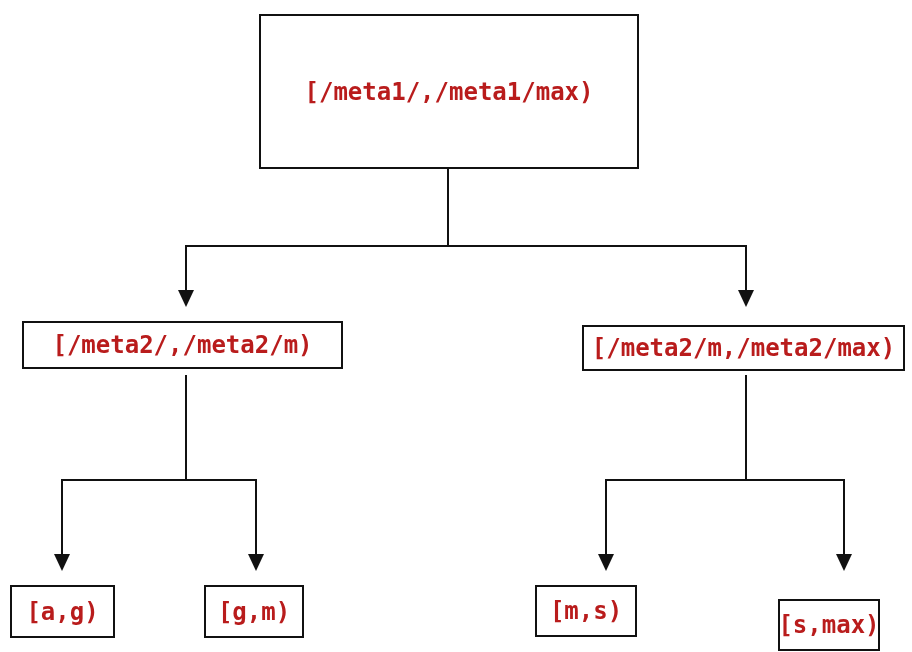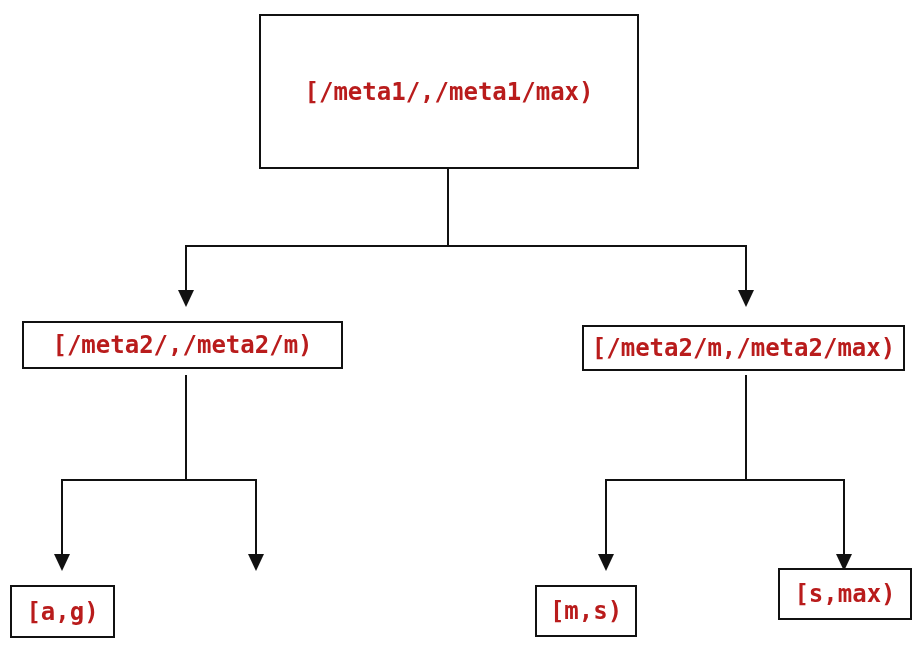--- a/index.html
+++ b/index.html
@@ -32,21 +32,21 @@
     font-size: 24px;
     color: #b91c1c;
     white-space: nowrap;
   }
   .n-root  { left: 259px; top: 14px;  width: 380px; height: 155px; }
   .n-left  { left: 22px;  top: 321px; width: 321px; height: 48px;  }
   .n-right { left: 582px; top: 325px; width: 323px; height: 46px;  }
   .n-ag    { left: 10px;  top: 585px; width: 105px; height: 53px;  }
   .n-gm    { left: 204px; top: 585px; width: 100px; height: 53px;  }
   .n-ms    { left: 535px; top: 585px; width: 102px; height: 52px;  }
-  .n-smax  { left: 778px; top: 568px; width: 134px; height: 52px;  }
+  .n-smax  { left: 778px; top: 599px; width: 102px; height: 52px;  }
 </style>
 </head>
 <body>
 
 <div class="canvas">
 
   <svg class="edges" width="912" height="652" viewBox="0 0 912 652">
     <g stroke="#111111" stroke-width="2" fill="none">
       <path d="M448 169 L448 246 M186 246 L746 246 M186 245 L186 291 M746 245 L746 291"></path>
       <path d="M186 375 L186 480 M62 480 L256 480 M62 479 L62 555 M256 479 L256 555"></path>
@@ -63,18 +63,19 @@
   </svg>
 
   <div class="node n-root">[/meta1/,/meta1/max)</div>
 
   <div class="node n-left">[/meta2/,/meta2/m)</div>
 
   <div class="node n-right">[/meta2/m,/meta2/max)</div>
 
   <div class="node n-ag">[a,g)</div>
 
+  <div class="node n-gm">[g,m)</div>
 
   <div class="node n-ms">[m,s)</div>
 
   <div class="node n-smax">[s,max)</div>
 
 </div>
 
 </body></html>

